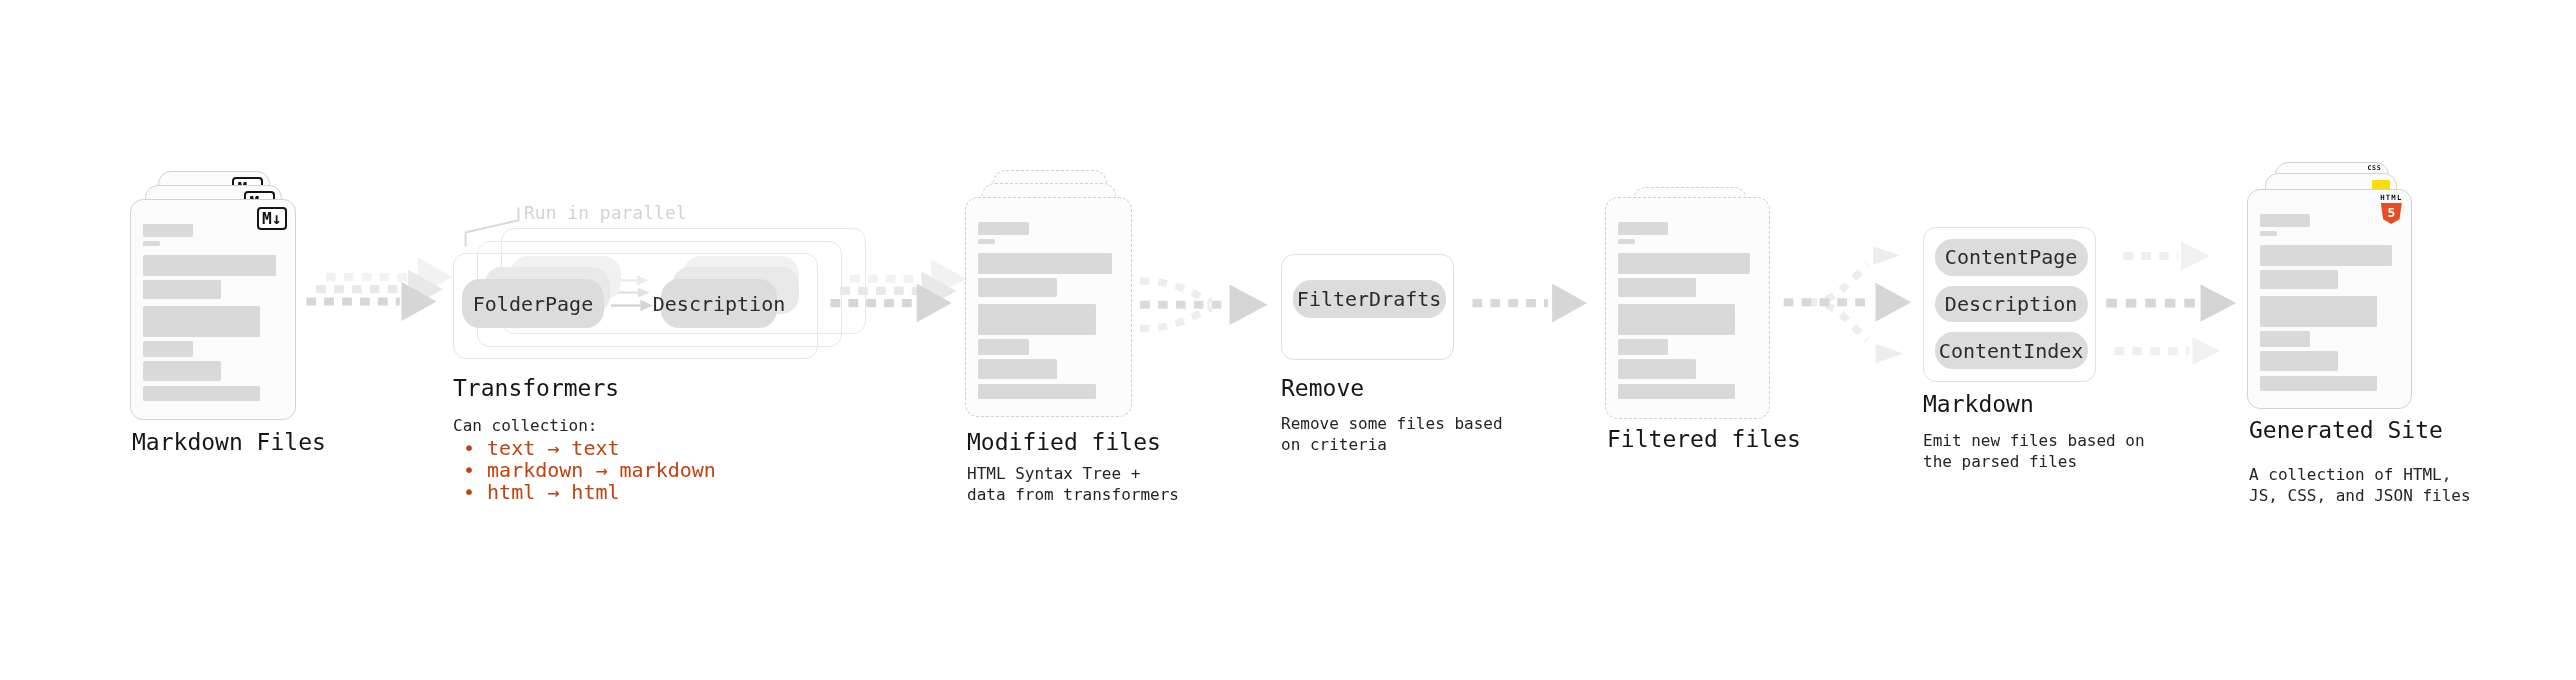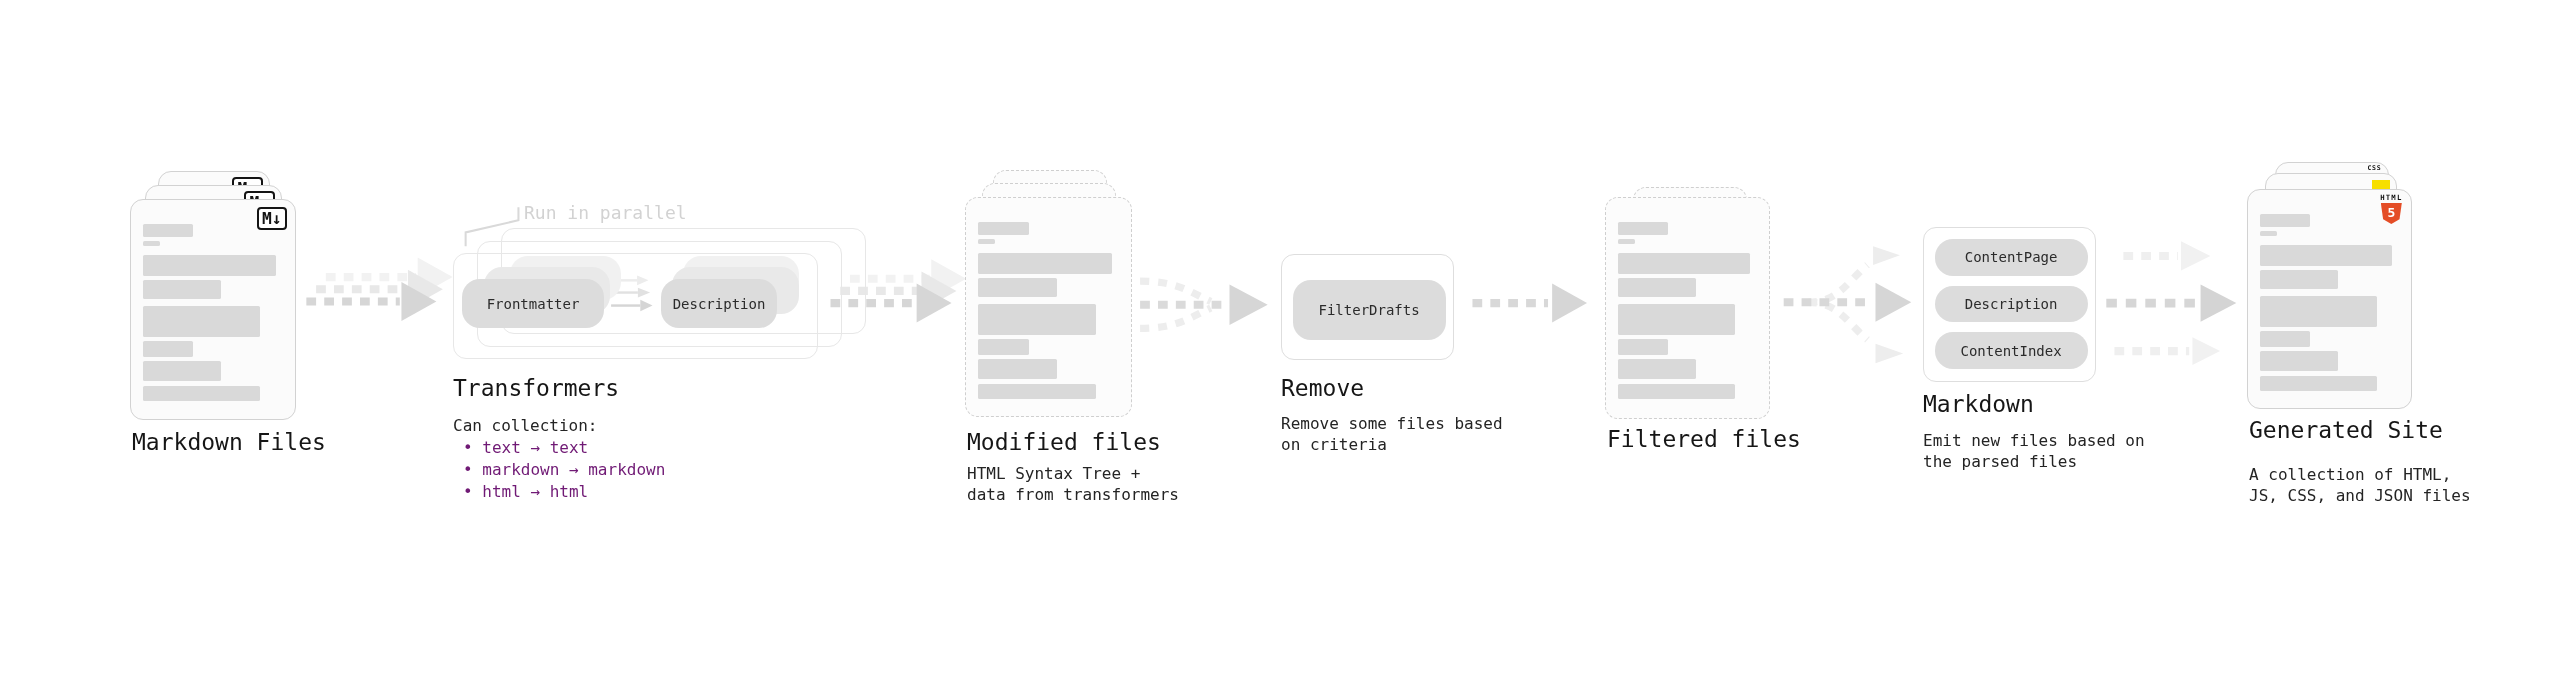--- a/index.html
+++ b/index.html
@@ -9,26 +9,26 @@
   svg.arrows{position:absolute;left:0;top:0;z-index:1}
   .node{position:absolute;z-index:2}
   
   .doc{position:absolute;background:#fbfbfb;border:1.6px solid #d2d2d2;border-radius:13px}
   .doc.dashed{border:1.6px dashed #cfcfcf;background:#fcfcfc}
   .bars{position:absolute;left:12.2px;right:12.2px;top:24.4px}
   .bar{background:#d9d9d9;border-radius:1.6px}
   
   .title{position:absolute;font-size:23px;line-height:26px;color:#161616;white-space:nowrap}
   .body-text{position:absolute;font-size:16px;line-height:21px;color:#242424;white-space:nowrap}
-  .bullets{position:absolute;font-size:16px;line-height:22px;color:#701a75;white-space:nowrap}
+  .bullets{position:absolute;font-size:20px;line-height:22px;color:#c2410c;white-space:nowrap}
   .annotation{position:absolute;font-size:18px;color:#d2d2d2;white-space:nowrap}
   
   .outline{position:absolute;border:1.6px solid #e7e7e7;border-radius:13px;background:transparent}
   .pill{position:absolute;background:#dcdcdc;border-radius:18px;display:flex;align-items:center;
-        justify-content:center;font-size:14px;color:#2b2b2b;white-space:nowrap}
+        justify-content:center;font-size:20px;color:#2b2b2b;white-space:nowrap}
   .pill.g1{background:#e9e9e9}
   .pill.g2{background:#f1f1f1}
   
   .panel{position:absolute;background:#fff;border:1.6px solid #dedede;border-radius:13px}
   
   .md-icon{position:absolute;background:#fff;border:2.4px solid #141414;border-radius:4.1px;
            font-weight:700;font-size:16.3px;line-height:19.5px;padding:0 3.3px;color:#141414;white-space:nowrap}
   
   .css-badge{position:absolute;font-size:6.5px;font-weight:700;color:#111;letter-spacing:0.8px;
              border-bottom:2.4px solid #2760e6;padding:0 0.8px;line-height:7.3px}
@@ -129,21 +129,21 @@
     <div class="title" style="left:132px;top:429px">Markdown Files</div>
   </div>
 
   <div class="node">
     <div class="annotation" style="left:524px;top:202px">Run in parallel</div>
     <div class="outline" style="left:501px;top:228px;width:365px;height:106px"></div>
     <div class="outline" style="left:477px;top:241px;width:365px;height:106px"></div>
     <div class="outline" style="left:453px;top:253px;width:365px;height:106px"></div>
     <div class="pill g2" style="left:510px;top:256px;width:111px;height:44px"></div>
     <div class="pill g1" style="left:484px;top:267px;width:126px;height:47px"></div>
-    <div class="pill" style="left:462px;top:279px;width:142px;height:49px">Frontmatter</div>
+    <div class="pill" style="left:462px;top:279px;width:142px;height:49px">FolderPage</div>
     <div class="pill g2" style="left:683px;top:256px;width:116px;height:44px"></div>
     <div class="pill g1" style="left:672px;top:267px;width:127px;height:47px"></div>
     <div class="pill" style="left:661px;top:279px;width:116px;height:49px">Description</div>
     <div class="title" style="left:453px;top:375px">Transformers</div>
     <div class="body-text" style="left:453px;top:415px">Can collection:</div>
     <div class="bullets" style="left:463px;top:437px">
       <div>• text → text</div>
       <div>• markdown → markdown</div>
       <div>• html → html</div>
     </div>
@@ -166,21 +166,21 @@
     </div>
     <div class="title" style="left:967px;top:429px">Modified files</div>
     <div class="body-text" style="left:967px;top:463px">
       <div>HTML Syntax Tree +</div>
       <div>data from transformers</div>
     </div>
   </div>
 
   <div class="node">
     <div class="panel" style="left:1281px;top:254px;width:173px;height:106px">
-      <div class="pill" style="left:10.6px;top:25px;width:153px;height:60px">FilterDrafts</div>
+      <div class="pill" style="left:10.6px;top:25px;width:153px;height:38px">FilterDrafts</div>
     </div>
     <div class="title" style="left:1281px;top:375px">Remove</div>
     <div class="body-text" style="left:1281px;top:413px">
       <div>Remove some files based</div>
       <div>on criteria</div>
     </div>
   </div>
 
   <div class="node">
     <div class="doc dashed" style="left:1633px;top:187px;width:114px;height:57px"></div>

